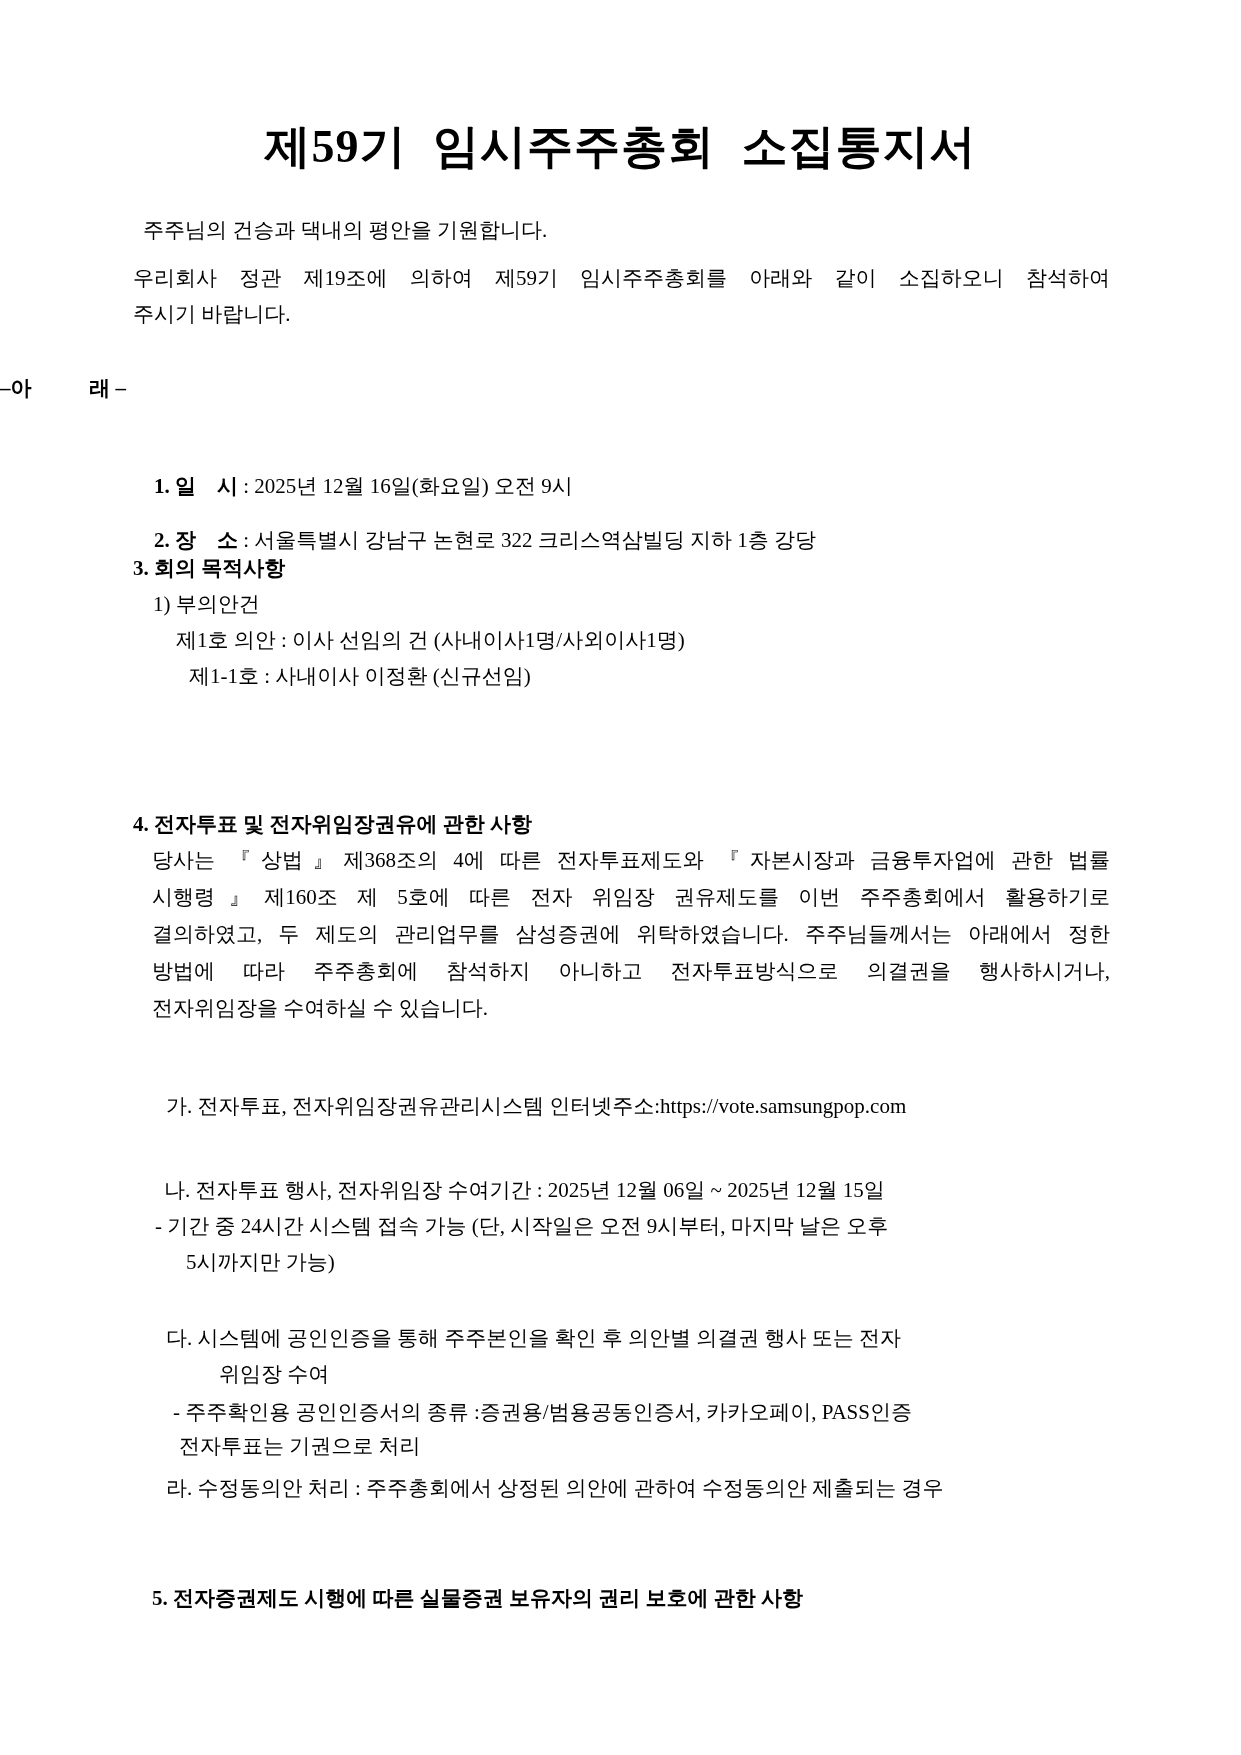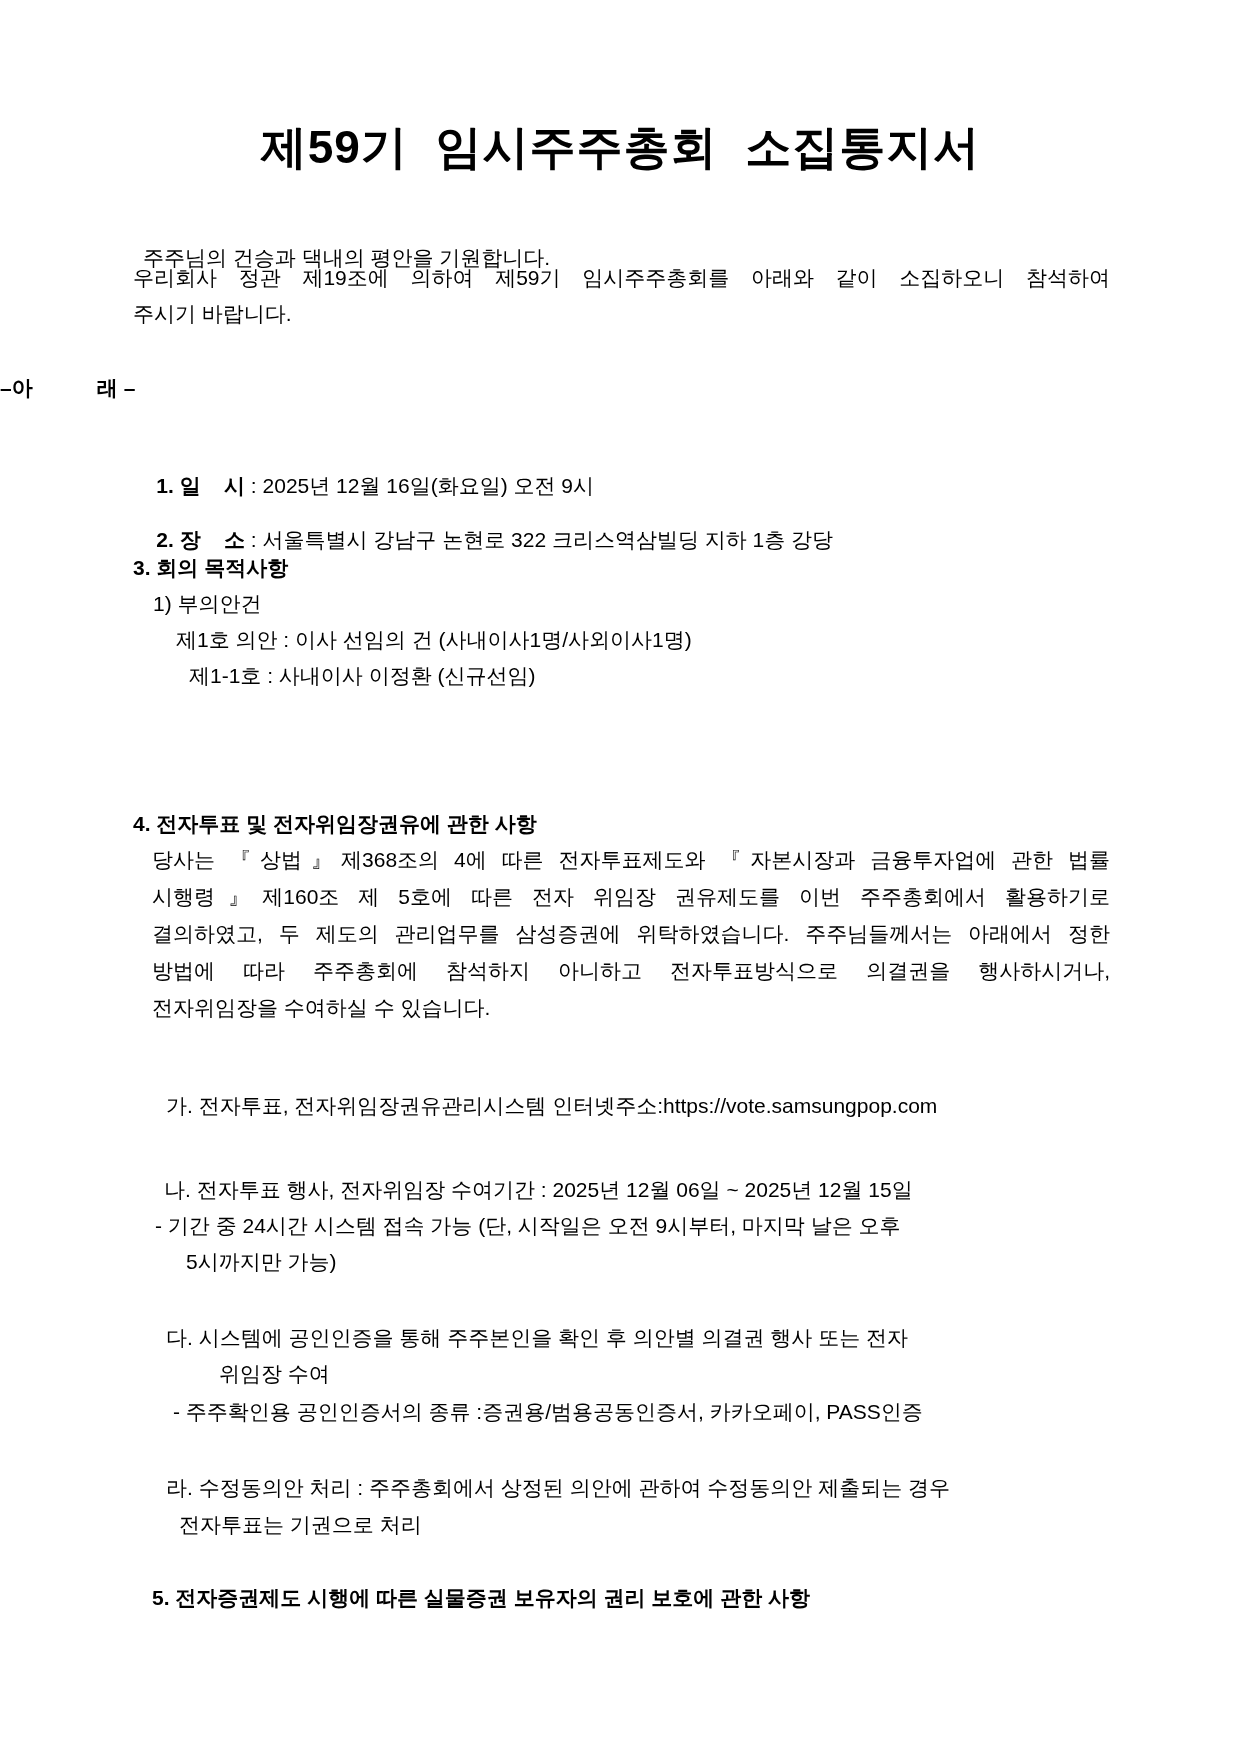--- a/index.html
+++ b/index.html
@@ -6,21 +6,21 @@
     margin: 0;
     padding: 0;
     background: #ffffff;
   }
   .page {
     position: relative;
     width: 1241px;
     height: 1755px;
     background: #ffffff;
     color: #000000;
-    font-family: Liberation Sans, sans-serif;
+    font-family: Liberation Serif, serif;
     font-size: 21px;
     line-height: 28px;
     overflow: hidden;
   }
   .abs {
     position: absolute;
     white-space: pre-wrap;
   }
   .doc-title {
     left: 0;
@@ -43,21 +43,21 @@
     width: 1241px;
   }
 </style>
 </head>
 <body>
 
 <div class="page">
 
   <div class="abs doc-title" style="top:118px;">제59기 임시주주총회 소집통지서</div>
 
-  <div class="abs" style="top:244px; left:143px; width:967px;">주주님의 건승과 댁내의 평안을 기원합니다.</div>
+  <div class="abs" style="top:216px; left:143px; width:967px;">주주님의 건승과 댁내의 평안을 기원합니다.</div>
   <div class="abs stretch" style="top:264px; left:133px; width:977px;">우리회사 정관 제19조에 의하여 제59기 임시주주총회를 아래와 같이 소집하오니 참석하여</div>
   <div class="abs" style="top:300px; left:133px; width:977px;">주시기 바랍니다.</div>
 
   <div class="abs center bold" style="top:374px;">–아           래 –</div>
 
   <div class="abs" style="top:444px; left:133px; width:977px;">
     <span class="bold">1. 일    시</span><span> : 2025년 12월 16일(화요일) 오전 9시</span>
   </div>
 
   <div class="abs" style="top:498px; left:133px; width:977px;">
@@ -82,17 +82,17 @@
 
   <div class="abs" style="top:1176px; left:164px; width:946px;">나. 전자투표 행사, 전자위임장 수여기간 : 2025년 12월 06일 ~ 2025년 12월 15일</div>
   <div class="abs" style="top:1212px; left:155px; width:955px;">- 기간 중 24시간 시스템 접속 가능 (단, 시작일은 오전 9시부터, 마지막 날은 오후</div>
   <div class="abs" style="top:1248px; left:186px; width:924px;">5시까지만 가능)</div>
 
   <div class="abs" style="top:1324px; left:166px; width:944px;">다. 시스템에 공인인증을 통해 주주본인을 확인 후 의안별 의결권 행사 또는 전자</div>
   <div class="abs" style="top:1360px; left:179px; width:931px;margin-left:40px;">위임장 수여</div>
   <div class="abs" style="top:1398px; left:173px; width:937px;">- 주주확인용 공인인증서의 종류 :증권용/범용공동인증서, 카카오페이, PASS인증</div>
 
   <div class="abs" style="top:1474px; left:166px; width:944px;">라. 수정동의안 처리 : 주주총회에서 상정된 의안에 관하여 수정동의안 제출되는 경우</div>
-  <div class="abs" style="top:1511px; left:179px; width:931px;">전자투표는 기권으로 처리</div>
+  <div class="abs" style="top:1432px; left:179px; width:931px;">전자투표는 기권으로 처리</div>
 
   <div class="abs bold" style="top:1584px; left:152px; width:958px;">5. 전자증권제도 시행에 따른 실물증권 보유자의 권리 보호에 관한 사항</div>
 
 </div>
 
 </body></html>

